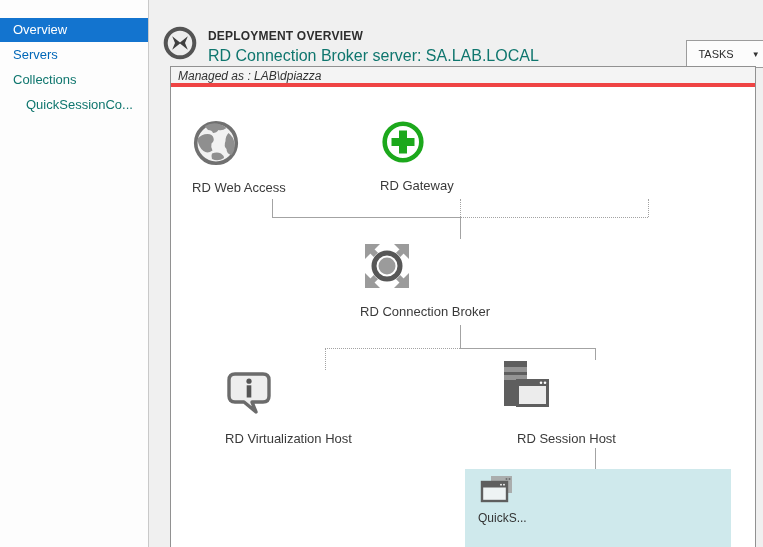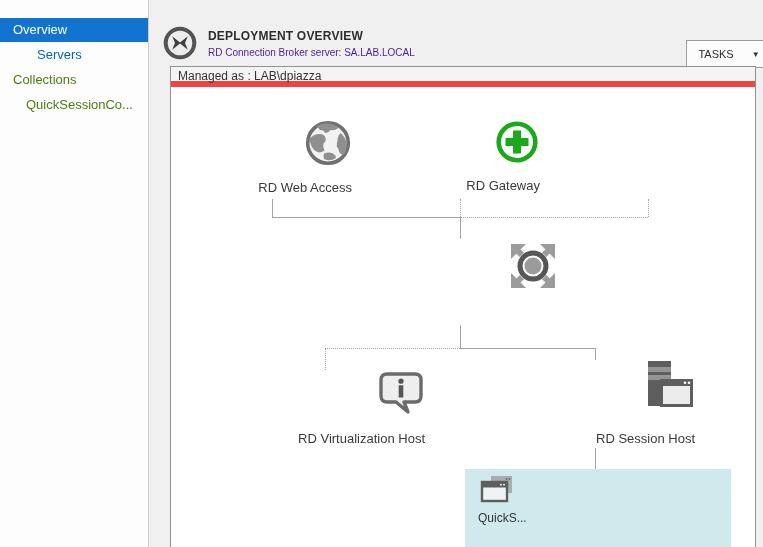--- a/index.html
+++ b/index.html
@@ -4,46 +4,46 @@
 <style>
   * { margin:0; padding:0; box-sizing:border-box; }
   html,body { width:763px; height:547px; overflow:hidden; background:#fff;
     font-family:"Liberation Sans", sans-serif; }
   .app { display:flex; width:763px; height:547px; }
 
   
   .sidebar { width:149px; flex:0 0 149px; background:#fdfdfd;
     border-right:1px solid #c9c9c9; padding-top:18px; }
   .side-item { height:24px; line-height:24px; padding-left:13px; font-size:13px;
-    color:#4d7c0f; margin-bottom:1px; cursor:default; white-space:nowrap; }
+    color:#0f766e; margin-bottom:1px; cursor:default; white-space:nowrap; }
   .side-item.selected { background:#1374cf; color:#fff; }
-  .side-item.link { color:#0067b8;margin-left:24px; }
+  .side-item.link { color:#0067b8; }
   .side-item.child { padding-left:26px; }
 
   
   .main { flex:1; background:#f0f0f0; position:relative; }
   .rds-logo { position:absolute; left:14px; top:26px; width:34px; height:34px; }
   .title { position:absolute; left:59px; top:29px; font-size:12px; font-weight:bold;
     color:#2d2d2d; letter-spacing:.2px; }
-  .subtitle { position:absolute; left:59px; top:47px; font-size:10px; color:#4c1d95; }
+  .subtitle { position:absolute; left:59px; top:47px; font-size:16px; color:#0f766e; }
   .tasks-btn { position:absolute; left:537px; top:40px; width:86px; height:28px;
     background:#fcfcfc; border:1px solid #9c9c9c; font-family:inherit;
     font-size:11px; color:#2d2d2d; display:flex; align-items:center;
     justify-content:center; gap:18px; cursor:pointer; }
   .tasks-btn .caret { font-size:8px; color:#333; }
 
   .box { position:absolute; left:21px; top:66px; width:586px; height:500px;
     background:#fff; border:1px solid #919191; }
   .box-head { height:20px; line-height:19px; background:#f4f4f4;
-    border-bottom:6px solid #ef4444; padding-left:7px; font-size:12px; color:#333; }
+    border-bottom:4px solid #ef4444; padding-left:7px; font-size:12px; color:#333;font-style:italic; }
   .diagram { position:relative; width:100%; height:459px; }
 
   
   .node { position:absolute; display:flex; flex-direction:column;
-    align-items:flex-end; cursor:pointer; }
+    align-items:flex-start; cursor:pointer; }
   .node .nlabel { font-size:13px; color:#3a3a3a; white-space:nowrap; }
   .n-web   { left:21px;  top:32px;  width:160px; }
   .n-gw    { left:209px; top:32px;  width:160px; }
   .n-lic   { left:397px; top:32px;  width:160px; }
   .n-web .nlabel, .n-gw .nlabel, .n-lic .nlabel { margin-top:9px; }
   .n-broker{ left:189px; top:152px; width:200px; }
   .n-broker .nlabel { margin-top:7px; }
   .n-virt  { left:54px;  top:283px; width:200px; }
   .n-virt .nlabel { margin-top:13px; }
   .n-sess  { left:324px; top:273px; width:200px; }
@@ -148,20 +148,21 @@
                 <path d="M5 5 H20 L5 20 Z"></path>
                 <path d="M49 5 H34 L49 20 Z"></path>
                 <path d="M5 49 V34 L20 49 Z"></path>
                 <path d="M49 49 H34 L49 34 Z"></path>
               </g>
               <circle cx="27" cy="27" r="16" fill="#ffffff"></circle>
               <circle cx="27" cy="27" r="13" fill="none" stroke="#575757" stroke-width="5"></circle>
               <circle cx="27" cy="27" r="8.5" fill="#9b9b9b"></circle>
             </svg>
           </span>
+          <span class="nlabel">RD Connection Broker</span>
         </div>
 
         <div class="node n-virt">
           <span>
             <svg width="48" height="44" viewBox="0 0 48 44">
               <path d="M10 4 H38 Q44 4 44 10 V26 Q44 32 38 32 H27 L31 42 L19 32 H10 Q4 32 4 26 V10 Q4 4 10 4 Z" fill="#eeeeee" stroke="#6b6b6b" stroke-width="3.4" stroke-linejoin="round"></path>
               <circle cx="24" cy="11.2" r="2.6" fill="#555555"></circle>
               <rect x="21.7" y="15.3" width="4.6" height="12.2" fill="#555555"></rect>
             </svg>
           </span>

